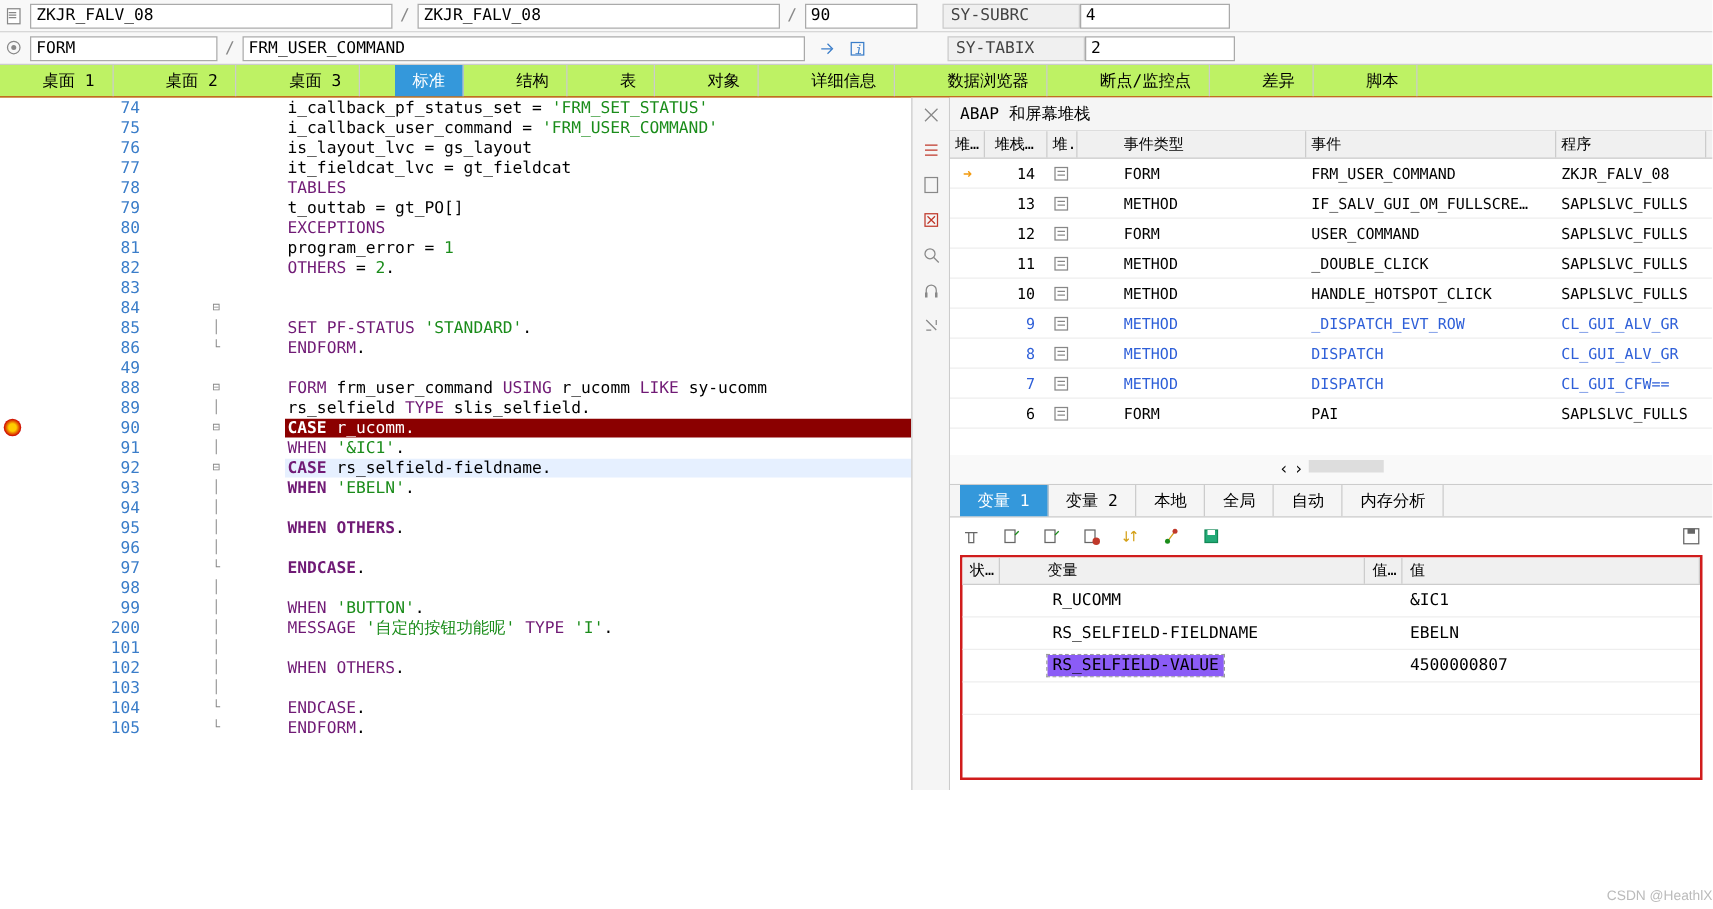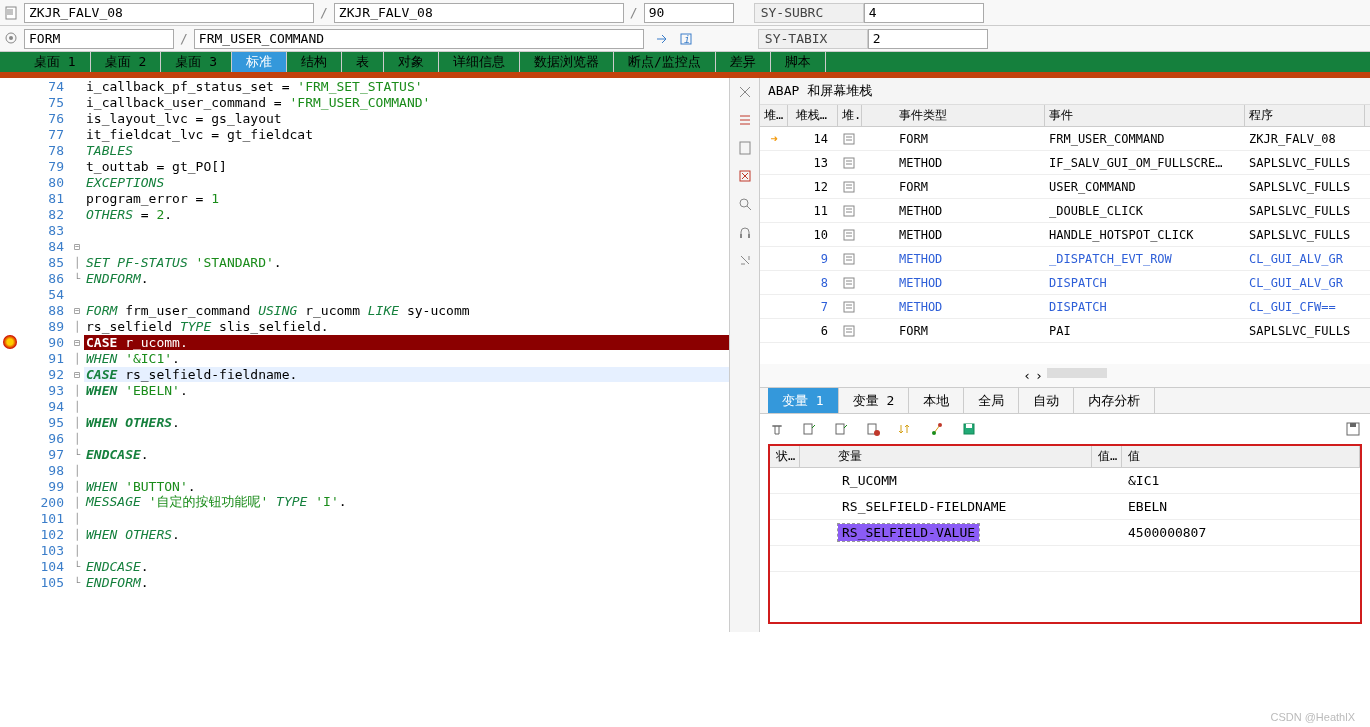--- a/index.html
+++ b/index.html
@@ -8,39 +8,39 @@
 
 
 .header-row { display: flex; align-items: center; height: 26px; border-bottom: 1px solid #ccc; background: #f8f8f8; }
 .header-row input { height: 20px; border: 1px solid #aaa; background: #fff; padding: 0 4px; font-family: inherit; font-size: 13px; }
 .doc-icon { width: 16px; height: 16px; margin: 0 4px; display: inline-flex; align-items: center; justify-content: center; }
 .gear-icon { width: 16px; height: 16px; margin: 0 4px; }
 .sep { color: #888; padding: 0 6px; }
 .label-box { padding: 0 6px; color: #444; border: 1px solid #ccc; background: #f0f0f0; height: 20px; display: inline-flex; align-items: center; }
 
 
-.tab-strip { display: flex; height: 26px; background: #15803d; border-bottom: 6px solid #c2410c; padding-left: 20px; }
+.tab-strip { display: flex; height: 26px; background: #bef264; border-bottom: 1px solid #c2410c; padding-left: 20px; gap: 28px; }
 .tab { padding: 3px 14px; border-right: 1px solid #ccc; cursor: pointer; font-size: 13px; display: flex; align-items: center; }
 .tab.active { background: #3498db; color: #fff; }
 
 
 .main { flex: 1; display: flex; }
 .left-panel { width: 760px; display: flex; flex-direction: column; border-right: 1px solid #ccc; }
 .right-panel { flex: 1; display: flex; flex-direction: column; }
 
 
 .editor-wrap { flex: 1; display: flex; overflow: hidden; position: relative; }
-.code-line { height: 16px; display: flex; align-items: center; }
+.code-line { height: 16px; display: flex; align-items: center; gap: 48px; }
 .line-bp { width: 20px; height: 16px; }
 .line-num { width: 50px; text-align: right; padding-right: 6px; color: #3a7dc9; }
 .line-fold { width: 14px; color: #888; font-size: 10px; text-align: center; }
 .line-text { flex: 1; padding-left: 2px; }
 .line-text.hl-red { background: #8b0000; color: #fff; }
 .line-text.hl-blue { background: #e6f0ff; }
-.kw { color: #15803d; font-style: italic; }
+.kw { color: #701a75; }
 .str { color: #1a8c1a; }
 .num { color: #1a8c1a; }
 .bold { font-weight: bold; }
 .bp-marker { width: 14px; height: 14px; background: radial-gradient(circle, #ffcc00 30%, #cc0000 70%); border-radius: 50%; margin: 1px 3px; }
 
 
 .vtoolbar { width: 30px; background: #f5f5f5; border-left: 1px solid #ccc; display: flex; flex-direction: column; align-items: center; padding-top: 4px; gap: 8px; }
 .vtool-btn { width: 20px; height: 20px; display: flex; align-items: center; justify-content: center; cursor: pointer; }
 
 
@@ -71,21 +71,21 @@
 .var-header { display: flex; background: #f0f0f0; border-bottom: 1px solid #ccc; height: 22px; font-size: 12px; }
 .var-header > div { padding: 2px 6px; border-right: 1px solid #ccc; }
 .var-row { display: flex; height: 26px; border-bottom: 1px solid #eee; align-items: center; font-size: 13px; }
 .var-row > div { padding: 2px 6px; overflow: hidden; }
 .vc-status { width: 30px; }
 .vc-name { width: 260px; margin-left: 32px; }
 .vc-vico { width: 30px; }
 .vc-val { flex: 1; }
 .var-selected { background: #8b5cf6; outline: 1px dashed #999; }
 
-.watermark { position: absolute; bottom: 4px; right: 15px; color: #bbb; font-size: 11px; font-family: Arial; }
+.watermark { position: absolute; bottom: 4px; right: 0; color: #bbb; font-size: 11px; font-family: Arial; }
 
 svg { display: block; }
 </style>
 </head>
 <body>
 
 <div class="container">
 
   <div class="header-row">
     <span class="doc-icon">
@@ -222,21 +222,21 @@
               <div class="line-text">    <span class="kw">SET PF-STATUS</span> <span class="str">'STANDARD'</span>.</div>
             </div>
             <div class="code-line">
               <div class="line-bp"></div>
               <div class="line-num">86</div>
               <div class="line-fold">└</div>
               <div class="line-text">  <span class="kw">ENDFORM</span>.</div>
             </div>
             <div class="code-line">
               <div class="line-bp"></div>
-              <div class="line-num">54</div>
+              <div class="line-num">49</div>
               <div class="line-fold"></div>
               <div class="line-text"> </div>
             </div>
             <div class="code-line">
               <div class="line-bp"></div>
               <div class="line-num">88</div>
               <div class="line-fold">⊟</div>
               <div class="line-text">  <span class="kw">FORM</span> frm_user_command <span class="kw">USING</span> r_ucomm <span class="kw">LIKE</span> sy-ucomm</div>
             </div>
             <div class="code-line">

